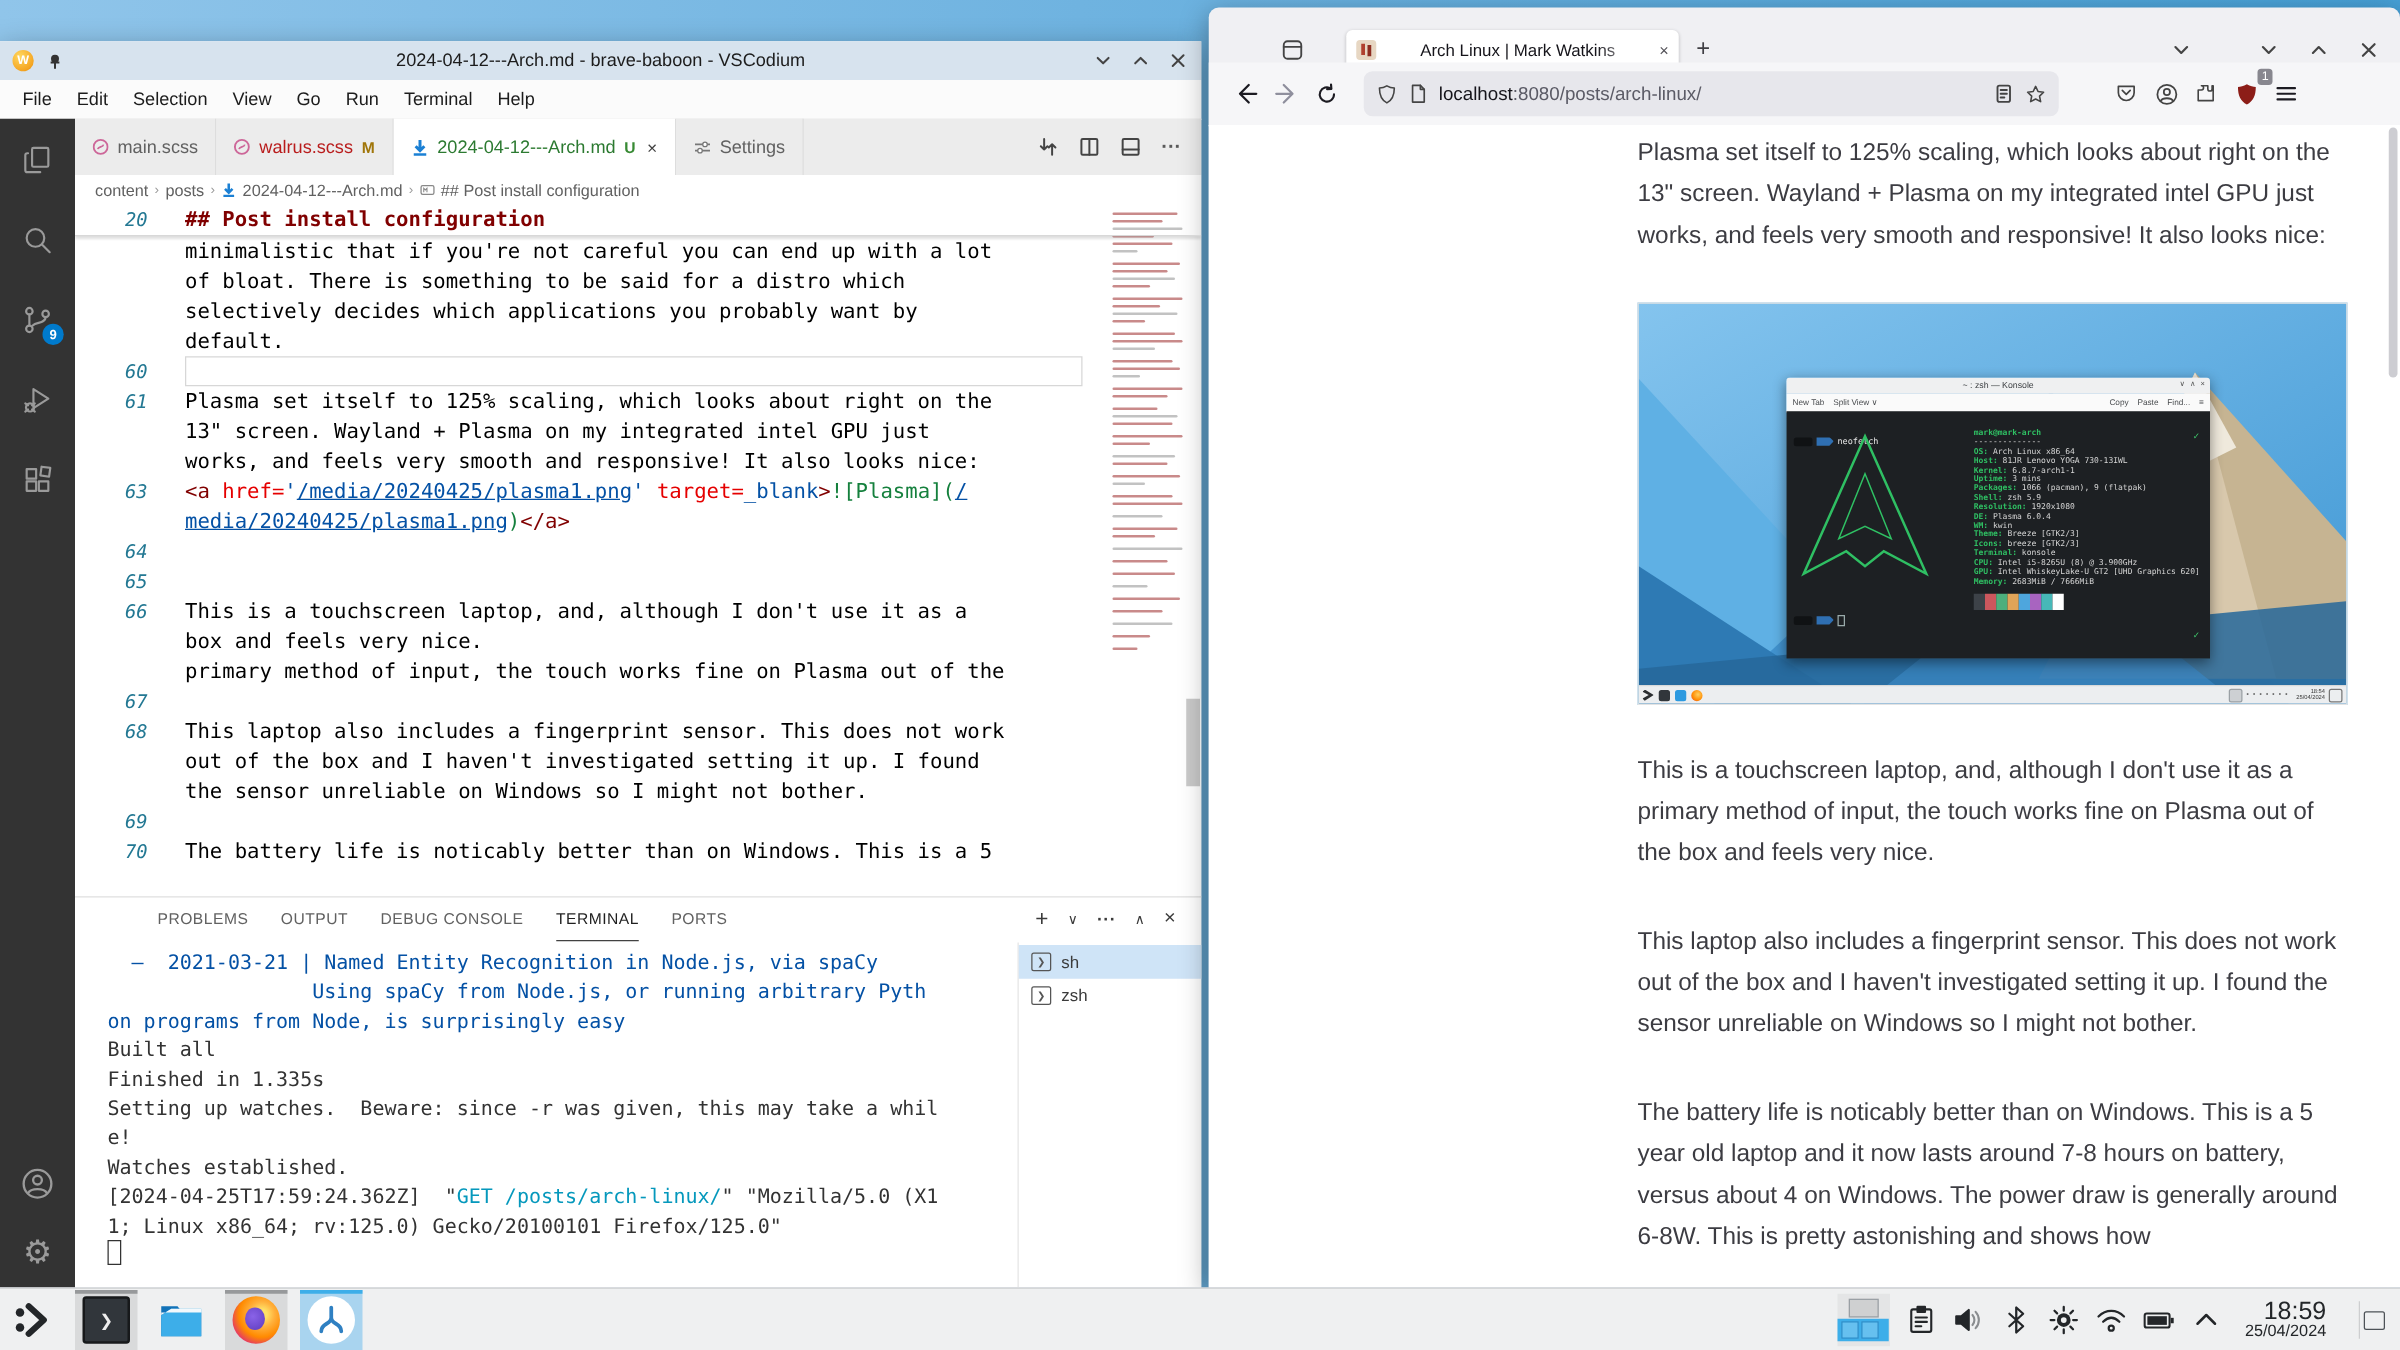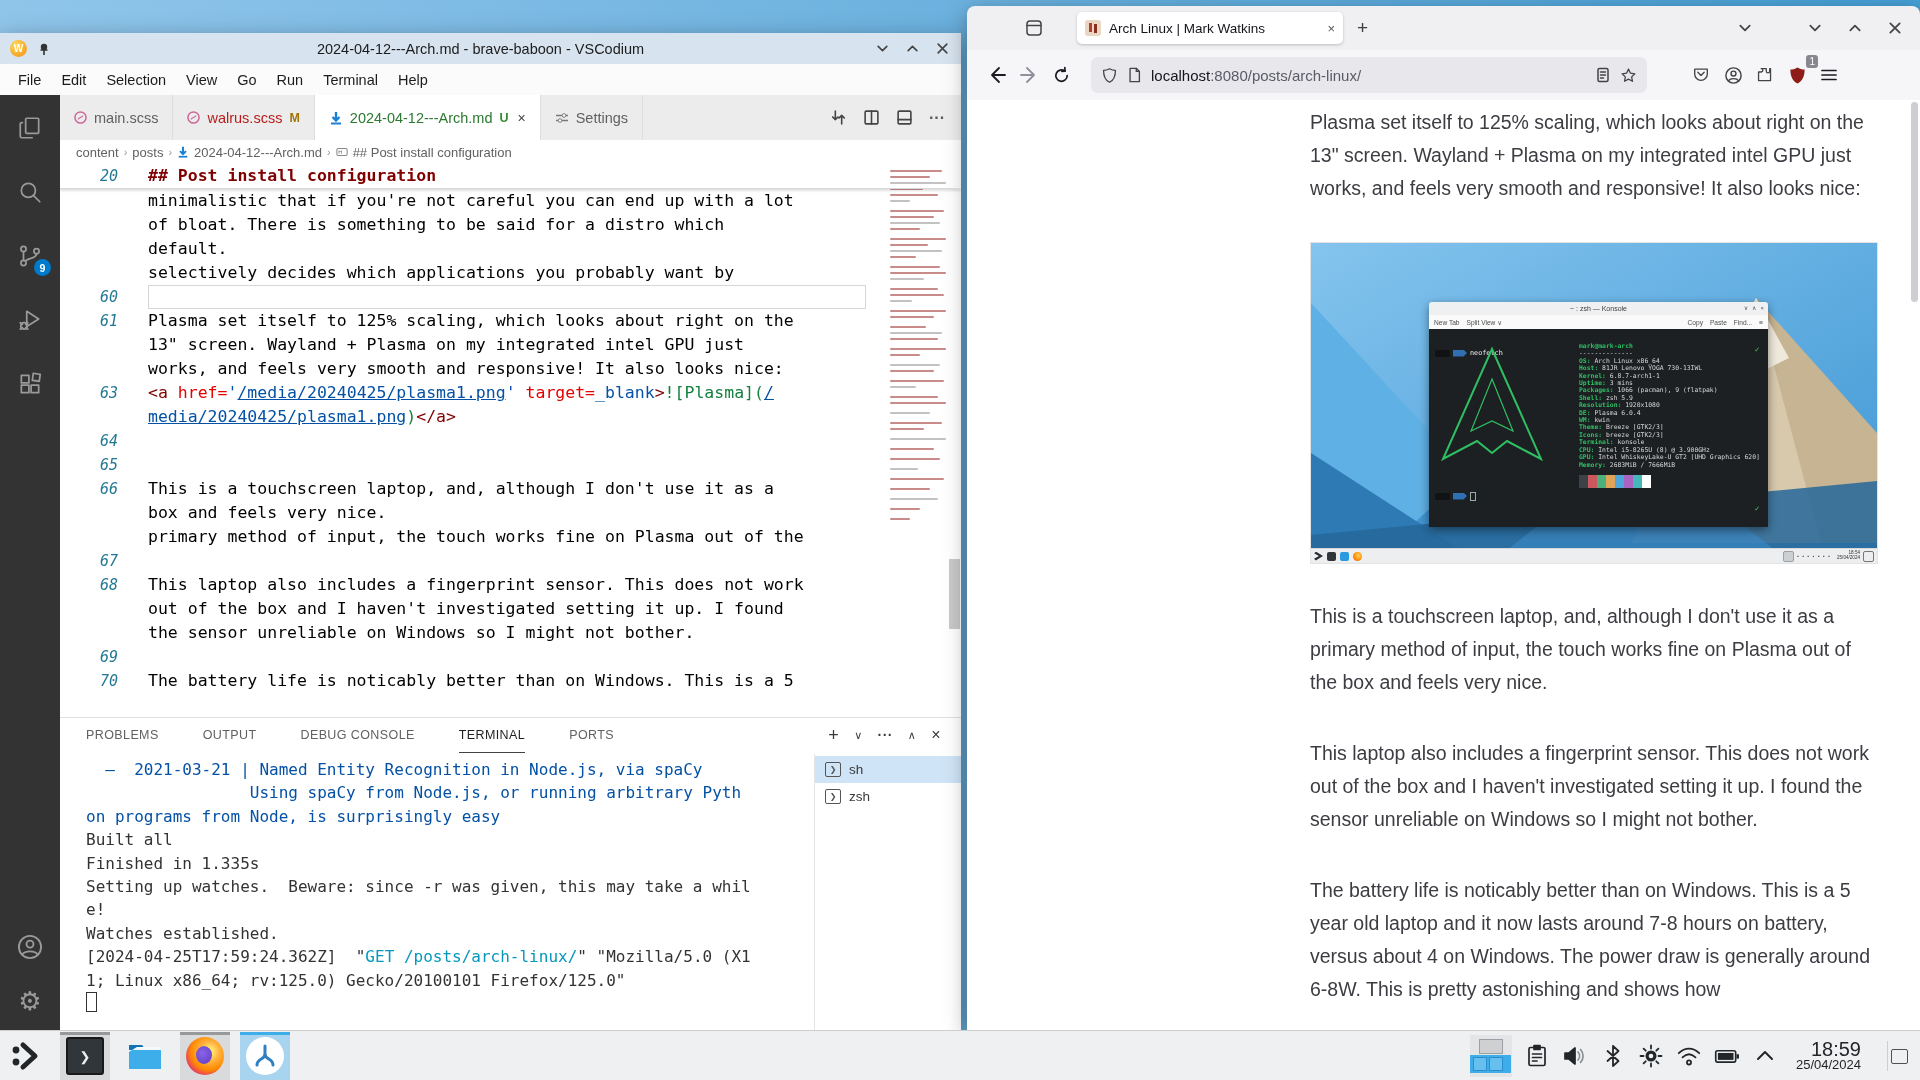--- a/index.html
+++ b/index.html
@@ -49,37 +49,37 @@
   .tk-val{color:#0451a5;}
   .tk-link{color:#0451a5;text-decoration:underline;}
   .tk-plain{color:#15803d;}
   .vs-minimap{position:absolute;right:13px;top:69px;width:62px;height:553px;background:#fff;}
   .mm{position:absolute;left:4px;height:2.4px;border-radius:1px;}
   .mm-r{background:#c98a8a;}
   .mm-g{background:#c2c2c2;}
   .vs-scrollbar{position:absolute;right:0;top:69px;width:13px;height:553px;}
   .vs-sb-thumb{position:absolute;left:1px;right:1px;top:395px;height:70px;background:rgba(100,100,100,.35);}
   .vs-panel{position:absolute;left:0;top:622px;right:0;bottom:0;background:#fff;border-top:1px solid #e0e0e0;}
-  .panel-head{height:34px;display:flex;align-items:center;gap:44px;padding-left:26px;font-size:12.5px;letter-spacing:.4px;color:#616161;position:relative;}
+  .panel-head{height:34px;display:flex;align-items:center;gap:26px;padding-left:26px;font-size:12.5px;letter-spacing:.4px;color:#616161;position:relative;margin-left:40px;}
   .panel-tab{height:100%;display:flex;align-items:center;border-bottom:1.5px solid transparent;}
   .panel-tab.active{color:#1f1f1f;border-bottom-color:#424242;}
   .panel-actions{position:absolute;right:20px;top:0;height:100%;display:flex;align-items:center;gap:15px;color:#3b3b3b;font-size:14px;}
   .term-out{position:absolute;left:0;top:40px;right:146px;bottom:0;padding-left:26px;font-family:"DejaVu Sans Mono",monospace;font-size:16px;line-height:23.4px;white-space:pre;overflow:hidden;}
   .t-blue{color:#0451a5;}
   .t-cyan{color:#0598bc;}
   .t-plain{color:#333;}
   .t-cursor{display:inline-block;width:9px;height:18px;border:1px solid #333;vertical-align:-3px;}
   .term-list{position:absolute;right:0;top:36px;width:146px;bottom:0;border-left:1px solid #e5e5e5;padding-top:2px;}
   .term-item{height:27px;display:flex;align-items:center;gap:8px;padding-left:10px;font-size:13.5px;color:#3b3b3b;}
   .term-item.sel{background:#cfe4f7;}
   .term-glyph{width:14px;height:13px;border:1.2px solid #555;border-radius:2px;font-size:8px;display:flex;align-items:center;justify-content:center;color:#555;}
 
   
   #ffx{left:967px;top:6px;width:953px;height:1024px;background:#f0f0f3;border-radius:8px 8px 0 0;box-shadow:0 6px 22px rgba(0,0,0,.35);}
-  .ff-tabbar{position:absolute;left:0;top:0;right:0;height:44px;display:flex;align-items:center;}
+  .ff-tabbar{position:absolute;left:0;top:12px;right:0;height:44px;display:flex;align-items:center;text-align:center;}
   .ff-view{width:30px;height:28px;margin-left:52px;}
   .ff-tab{width:250px;height:32px;background:#fff;border-radius:5px;box-shadow:0 1px 3px rgba(0,0,0,.22);display:flex;align-items:center;gap:8px;padding:0 8px;margin-left:28px;font-size:13.5px;color:#15141a;}
   .ff-fav{width:16px;height:16px;border-radius:3px;background:#e7d7c3;position:relative;flex:none;}
   .ff-fav::after{content:'';position:absolute;left:4px;top:3px;width:3px;height:9px;background:#b0402e;box-shadow:5px 1px 0 #8d2c20;}
   .ff-tabtitle{flex:1;overflow:hidden;white-space:nowrap;-webkit-mask-image:linear-gradient(90deg,#000 80%,transparent);mask-image:linear-gradient(90deg,#000 80%,transparent);}
   .ff-tabclose{color:#55545a;font-size:13px;}
   .ff-newtab{font-size:19px;color:#3f3e43;margin-left:14px;}
   .ff-tabbar-right{margin-left:auto;display:flex;align-items:center;gap:26px;padding-right:18px;color:#3f3e43;}
   .ff-navbar{position:absolute;left:0;top:44px;right:0;height:50px;background:#f6f6f8;border-bottom:1px solid #dcdce0;display:flex;align-items:center;}
   .nav-ico{width:32px;height:32px;border-radius:5px;color:#1c1b22;}
@@ -305,22 +305,22 @@
           <path d="M3.5 9 V5.5 L5 7 L6.5 5.5 V9" stroke="#888" fill="none" stroke-width="1"></path>
         </svg>
       <span>## Post install configuration</span>
     </div>
 
     <div class="vs-editor">
       <div>
           <div class="ed-row sticky"><div class="ed-num">20</div><div class="ed-text tk-head">## Post install configuration</div></div>
           <div class="ed-row"><div class="ed-num"></div><div class="ed-text">minimalistic that if you're not careful you can end up with a lot</div></div>
           <div class="ed-row"><div class="ed-num"></div><div class="ed-text">of bloat. There is something to be said for a distro which</div></div>
+          <div class="ed-row"><div class="ed-num"></div><div class="ed-text">selectively decides which applications you probably want by</div></div>
           <div class="ed-row"><div class="ed-num"></div><div class="ed-text">default.</div></div>
-          <div class="ed-row"><div class="ed-num"></div><div class="ed-text">selectively decides which applications you probably want by</div></div>
           <div class="ed-row cur"><div class="ed-num">60</div><div class="ed-text"> </div></div>
           <div class="ed-row"><div class="ed-num">61</div><div class="ed-text">Plasma set itself to 125% scaling, which looks about right on the</div></div>
           <div class="ed-row"><div class="ed-num"></div><div class="ed-text">13" screen. Wayland + Plasma on my integrated intel GPU just</div></div>
           <div class="ed-row"><div class="ed-num"></div><div class="ed-text">works, and feels very smooth and responsive! It also looks nice:</div></div>
           <div class="ed-row"><div class="ed-num">63</div><div class="ed-text"><span class="tk-tag">&lt;a</span><span class="tk-plain"> </span><span class="tk-attr">href=</span><span class="tk-val">'</span><span class="tk-link">/media/20240425/plasma1.png</span><span class="tk-val">'</span><span class="tk-plain"> </span><span class="tk-attr">target=</span><span class="tk-val">_blank</span><span class="tk-tag">&gt;</span><span class="tk-plain">![Plasma](</span><span class="tk-link">/</span></div></div>
           <div class="ed-row"><div class="ed-num"></div><div class="ed-text"><span class="tk-link">media/20240425/plasma1.png</span><span class="tk-plain">)</span><span class="tk-tag">&lt;/a&gt;</span></div></div>
           <div class="ed-row"><div class="ed-num">64</div><div class="ed-text"> </div></div>
           <div class="ed-row"><div class="ed-num">65</div><div class="ed-text"> </div></div>
           <div class="ed-row"><div class="ed-num">66</div><div class="ed-text">This is a touchscreen laptop, and, although I don't use it as a</div></div>
           <div class="ed-row"><div class="ed-num"></div><div class="ed-text">box and feels very nice.</div></div>

